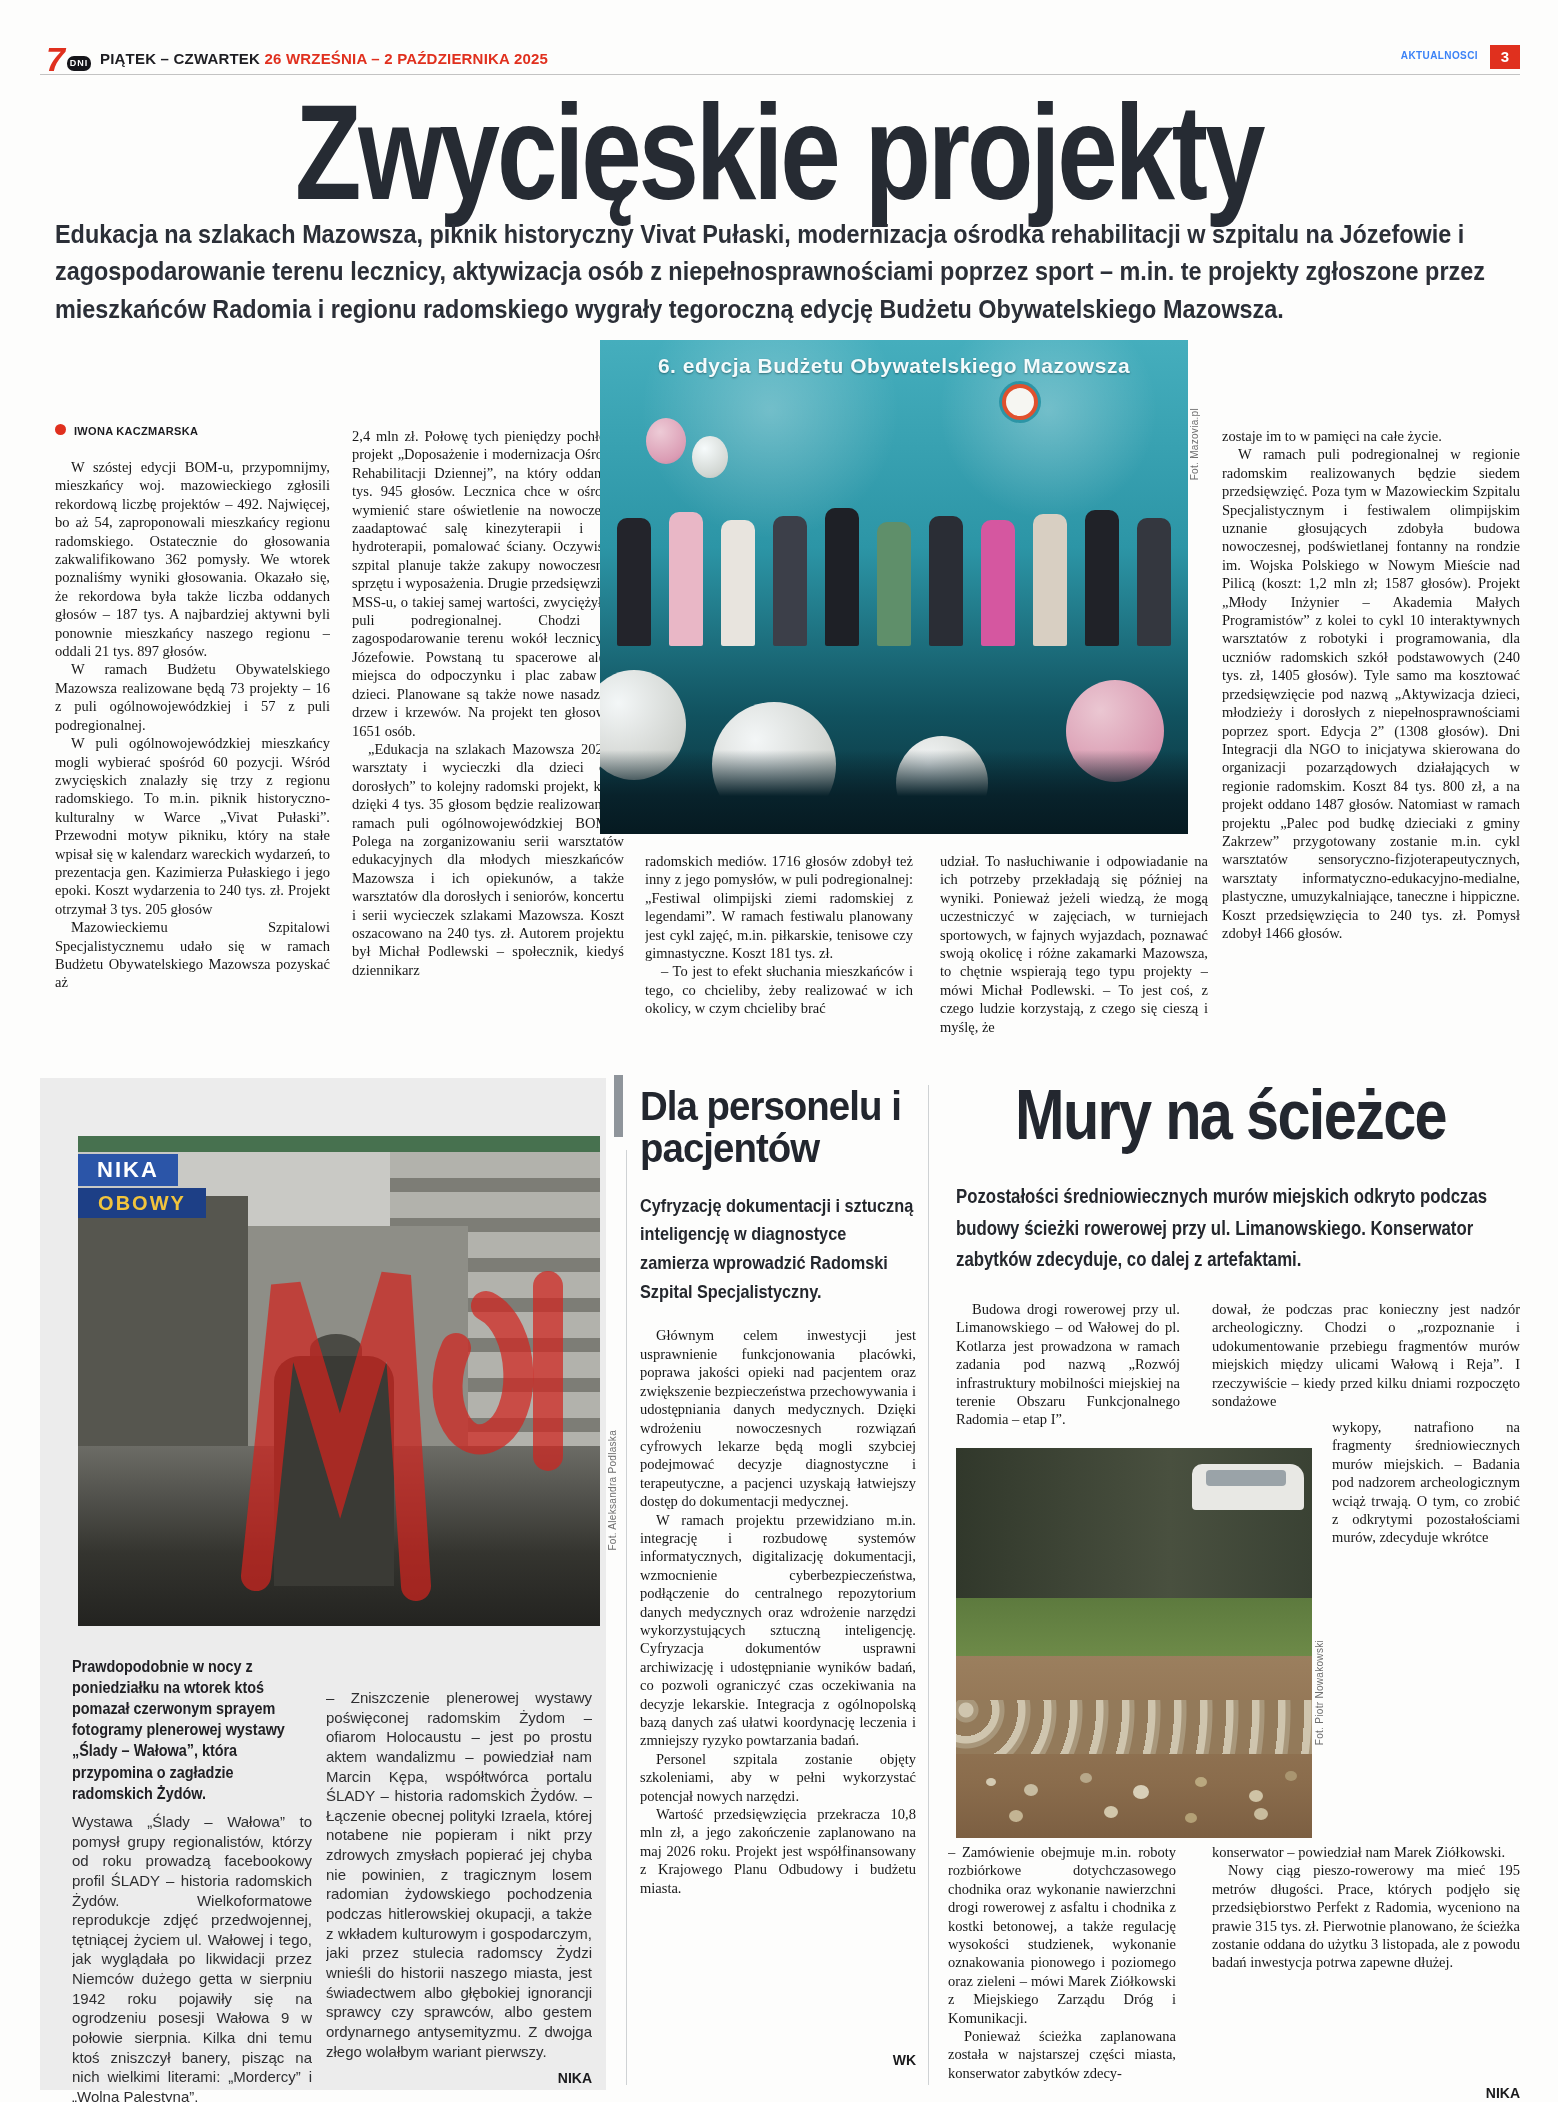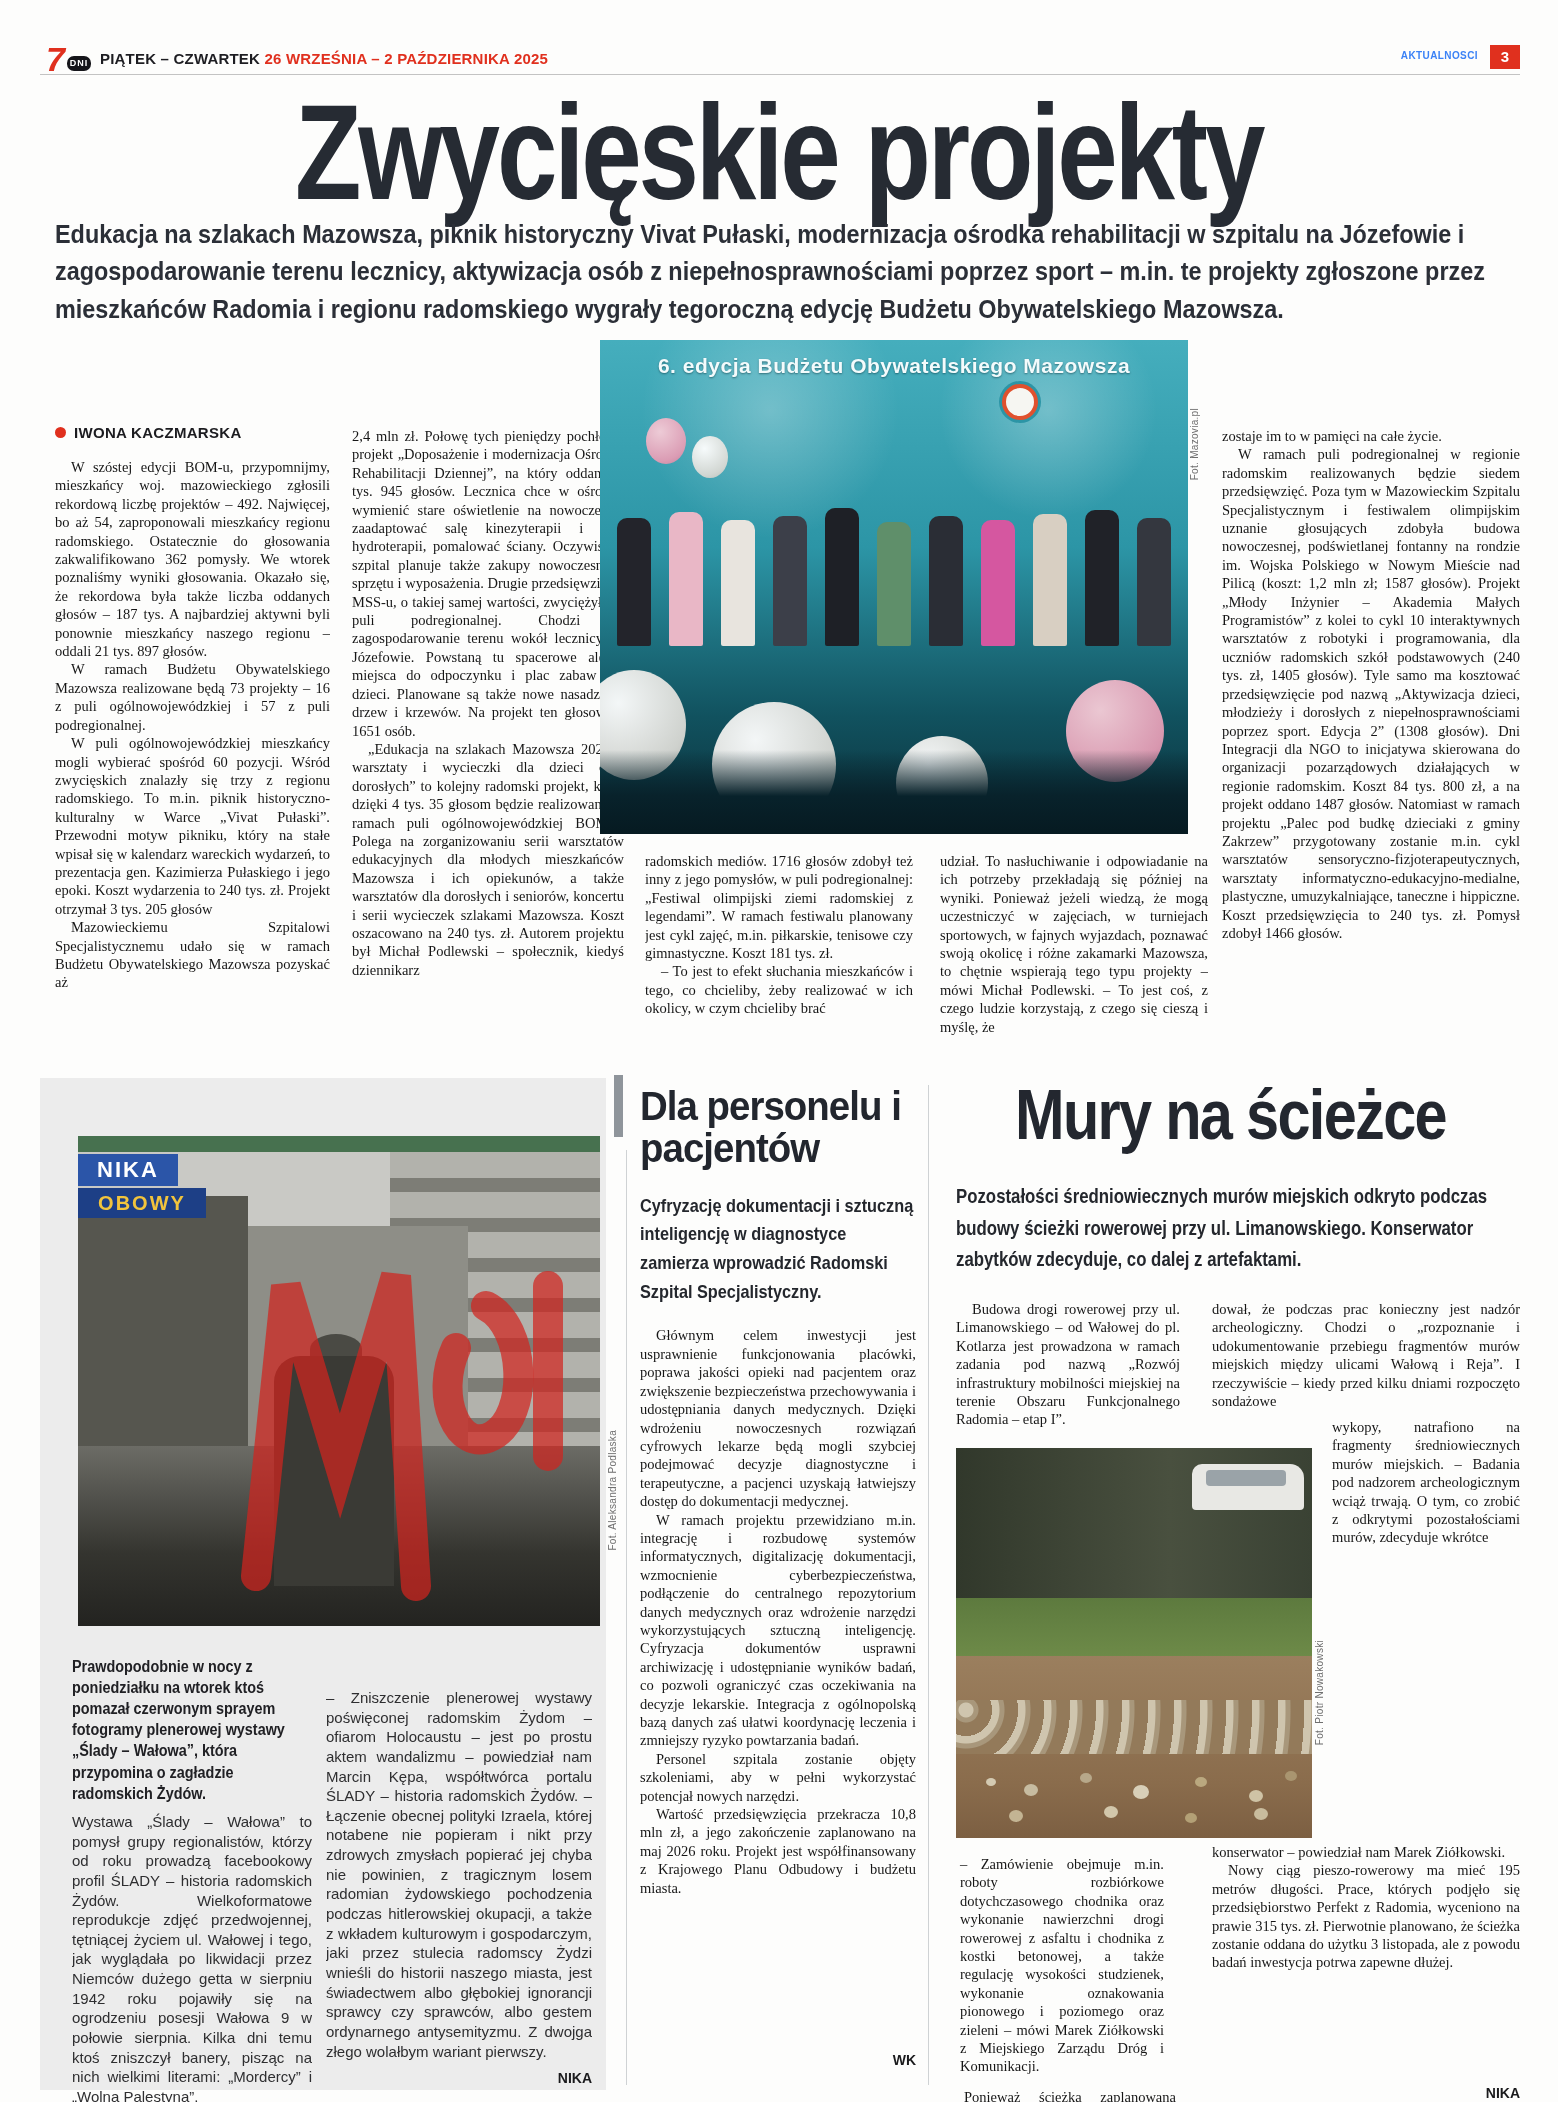--- a/index.html
+++ b/index.html
@@ -15,21 +15,21 @@
   .dates .red{color:#e0301e;}
   .section{right:80px;top:50px;font-size:10px;font-weight:700;color:#3b82f6;letter-spacing:.4px;}
   .pagenum{left:1490px;top:45px;width:30px;height:24px;background:#e0301e;color:#fff;font-weight:800;
            font-size:15px;text-align:center;line-height:24px;}
   
   .headline{left:0;top:84px;width:1558px;text-align:center;line-height:1;}
   .headline .inner{display:inline-block;font-size:136px;font-weight:900;letter-spacing:-4px;color:#262b33;
                    transform:scaleX(.8);transform-origin:center;white-space:nowrap;}
   .lead{left:55px;top:216px;width:1628px;transform:scaleX(.9);transform-origin:0 0;
         font-size:26px;line-height:1.44;font-weight:700;color:#2b2f37;}
-  .byline{left:55px;top:424px;font-size:15px;font-weight:800;color:#1c1c20;letter-spacing:.3px;}
+  .byline{left:55px;top:424px;font-size:11px;font-weight:800;color:#1c1c20;letter-spacing:.3px;}
   .byline .dot{display:inline-block;width:11px;height:11px;border-radius:50%;background:#e0301e;margin-right:8px;}
   
   .bp{font-family:"Liberation Serif","DejaVu Serif",serif;font-size:14.5px;line-height:1.27;text-align:justify;
       color:#161616;margin:0;}
   .bp + .bp, .ind{text-indent:16px;}
   .col{overflow:hidden;}
   .c1{left:55px;top:458px;width:275px;height:606px;}
   .c2{left:352px;top:427px;width:272px;height:637px;}
   .c3{left:645px;top:852px;width:268px;height:212px;}
   .c4{left:940px;top:852px;width:268px;height:212px;}
@@ -253,21 +253,21 @@
     </div>
     <div class="mphoto" data-name="excavation-photo">
       <span class="mp-top" data-name="photo-background"></span>
       <span class="mp-car" data-name="photo-car"></span>
       <span class="mp-grass" data-name="photo-grass"></span>
       <span class="mp-dirt" data-name="photo-trench"></span>
       <span class="mp-wall" data-name="photo-stone-wall"></span>
       <span class="stones" data-name="photo-stones"></span>
     </div>
     <div class="mL2" data-name="mury-column-left-2">
-      <p class="bp" style="margin:12px" data-name="article-paragraph">– Zamówienie obejmuje m.in. roboty rozbiórkowe dotychczasowego chodnika oraz wykonanie nawierzchni drogi rowerowej z asfaltu i chodnika z kostki betonowej, a także regulację wysokości studzienek, wykonanie oznakowania pionowego i poziomego oraz zieleni – mówi Marek Ziółkowski z Miejskiego Zarządu Dróg i Komunikacji.</p>
+      <p class="bp" style="margin:0" data-name="article-paragraph">– Zamówienie obejmuje m.in. roboty rozbiórkowe dotychczasowego chodnika oraz wykonanie nawierzchni drogi rowerowej z asfaltu i chodnika z kostki betonowej, a także regulację wysokości studzienek, wykonanie oznakowania pionowego i poziomego oraz zieleni – mówi Marek Ziółkowski z Miejskiego Zarządu Dróg i Komunikacji.</p>
       <p class="bp" data-name="article-paragraph">Ponieważ ścieżka zaplanowana została w najstarszej części miasta, konserwator zabytków zdecy-</p>
     </div>
     <div class="mR2" data-name="mury-column-right-2">
       <p class="bp" style="margin:0" data-name="article-paragraph">konserwator – powiedział nam Marek Ziółkowski.</p>
       <p class="bp" data-name="article-paragraph">Nowy ciąg pieszo-rowerowy ma mieć 195 metrów długości. Prace, których podjęło się przedsiębiorstwo Perfekt z Radomia, wyceniono na prawie 315 tys. zł. Pierwotnie planowano, że ścieżka zostanie oddana do użytku 3 listopada, ale z powodu badań inwestycja potrwa zapewne dłużej.</p>
     </div>
     <span class="signet" data-name="author-signature">NIKA</span>
   </div>
   <div class="abs vcred" style="left:1314px;top:1640px;" data-name="photo-credit">Fot. Piotr Nowakowski</div>
 

